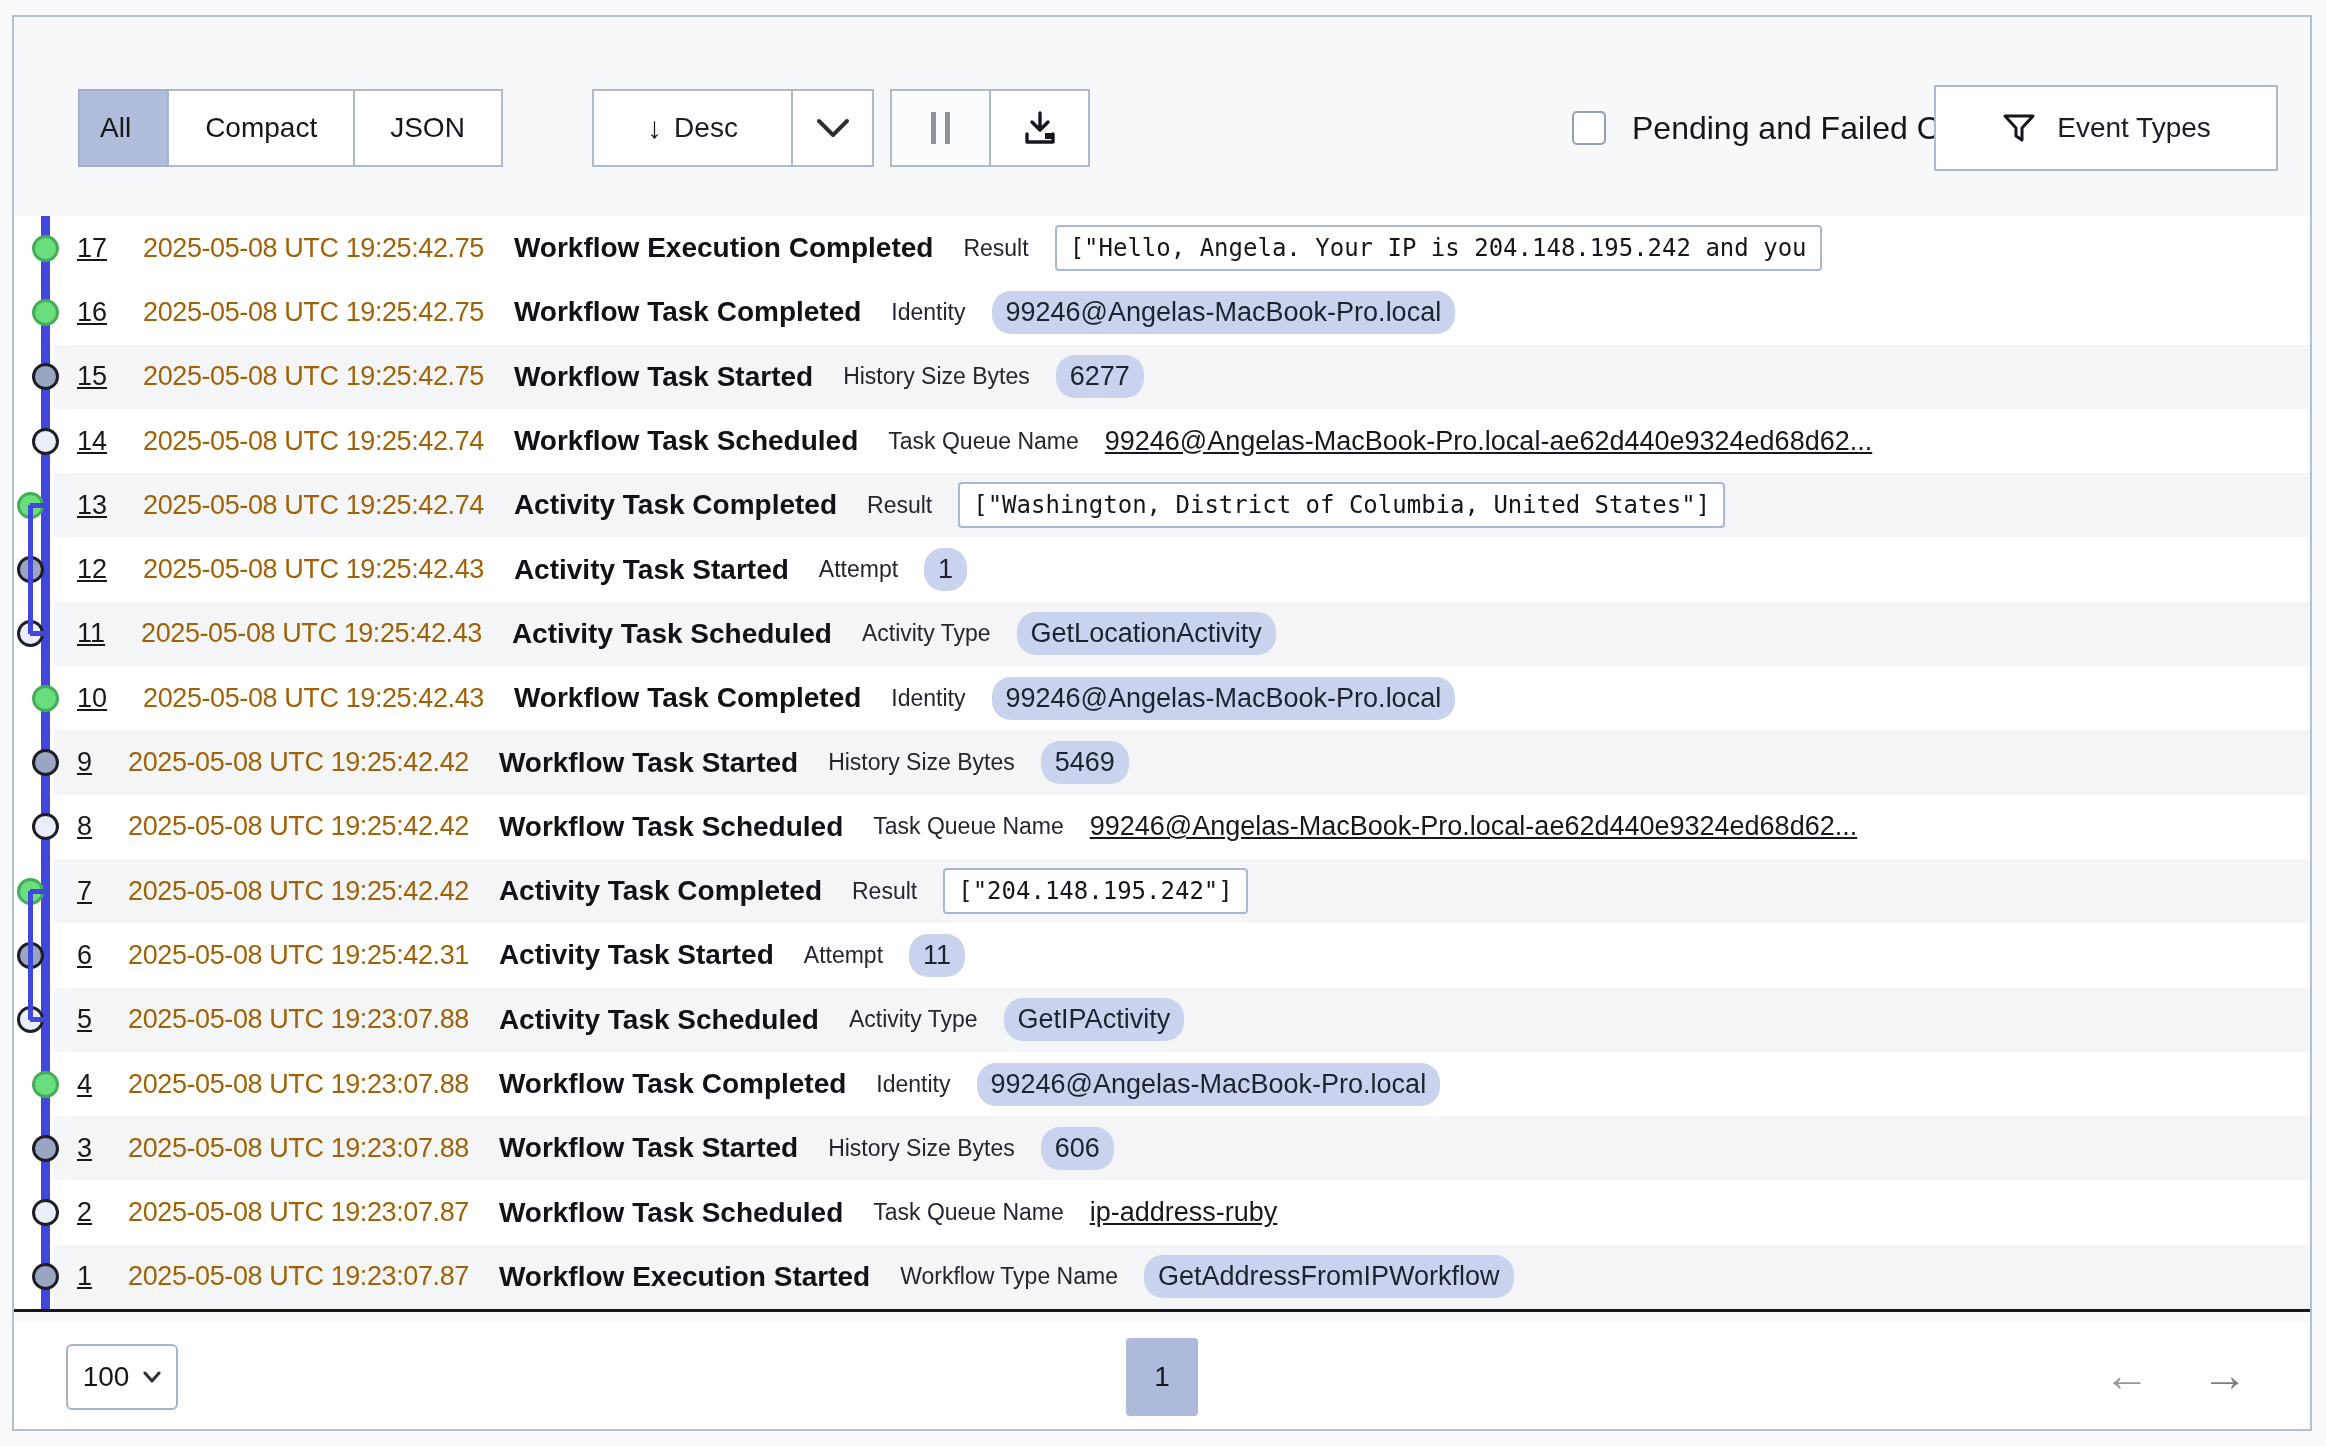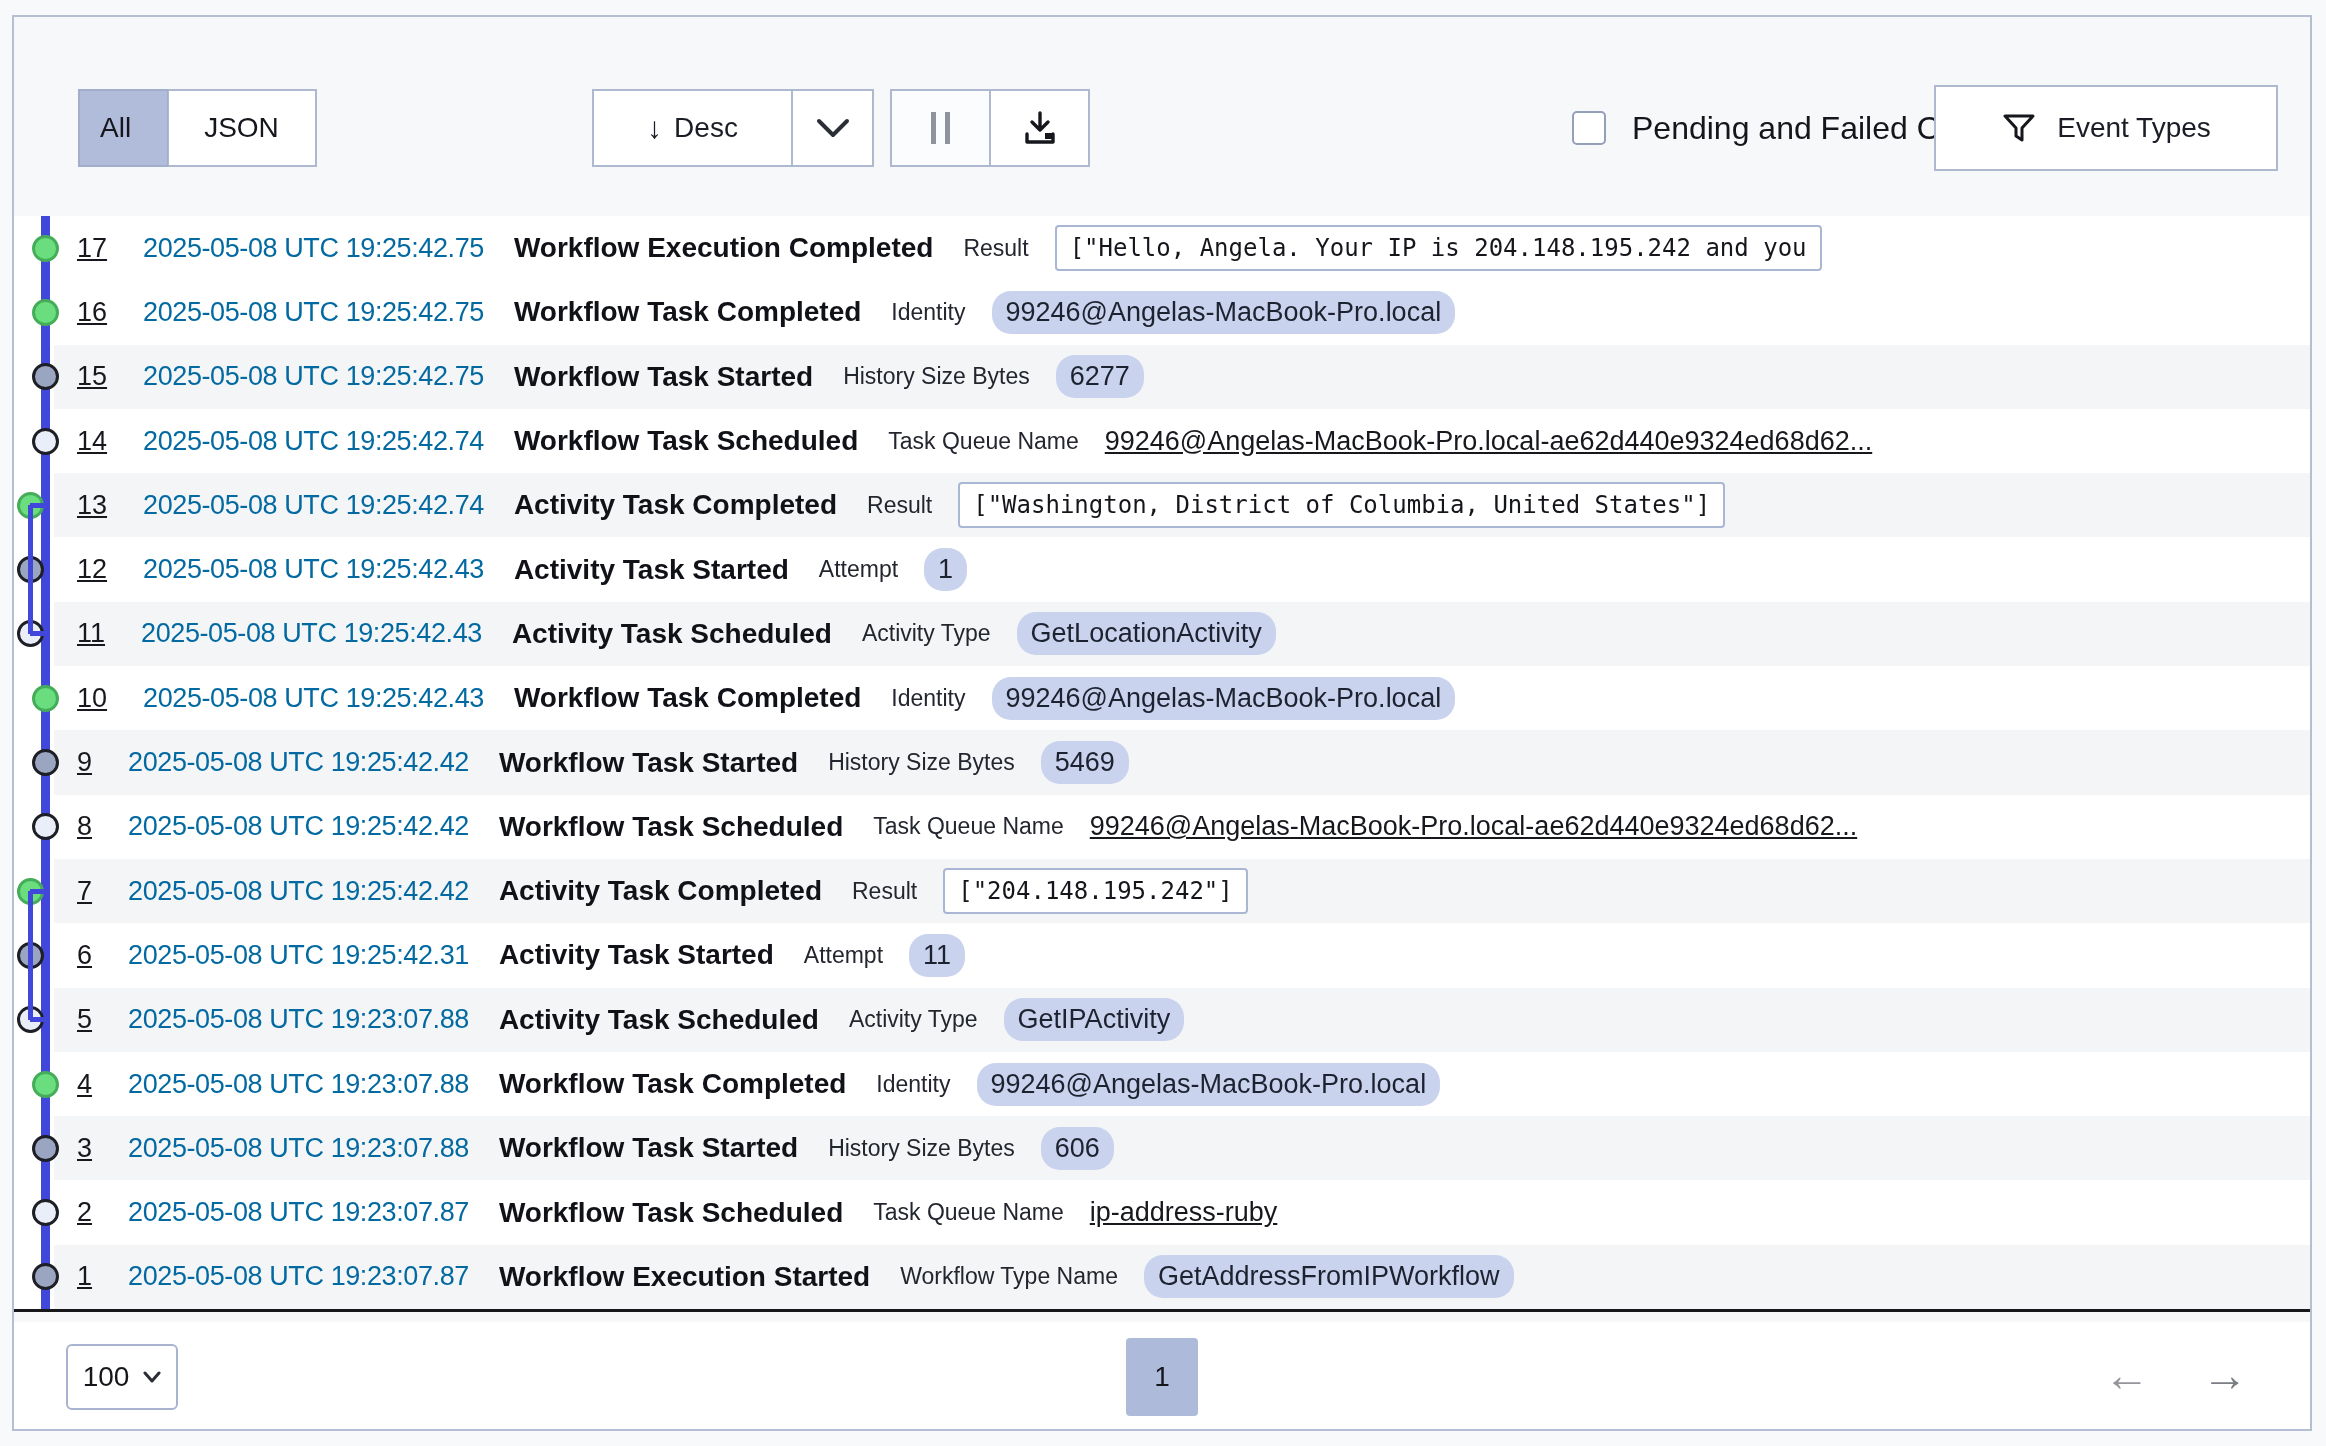--- a/index.html
+++ b/index.html
@@ -43,21 +43,21 @@
   .checkbox-wrap{position:absolute;left:1558px;top:72px;height:78px;display:flex;align-items:center;gap:26px;}
   .checkbox{width:34px;height:34px;background:#fff;border:2px solid #94a0ba;border-radius:5px;box-sizing:border-box;cursor:pointer;}
   .checkbox-label{font-size:32px;color:#14161b;}
   .event-types-btn{position:absolute;right:32px;top:68px;height:86px;width:344px;gap:20px;}
   
   .table{position:absolute;left:0;top:199px;right:0;height:1096px;background:#fff;border-bottom:3px solid #17181c;box-sizing:border-box;}
   .rows{position:absolute;left:40px;top:0;right:0;bottom:0;}
   .row{height:64.3px;display:flex;align-items:center;padding-left:23px;box-sizing:border-box;background:#fff;}
   .row:nth-child(2n+3){background:#f4f5f7;}
   .evt-id{font-size:27px;color:#16181d;text-decoration:underline;margin-right:36px;cursor:pointer;}
-  .evt-time{font-size:27px;color:#0369a1;letter-spacing:-0.4px;margin-right:30px;white-space:pre;}
+  .evt-time{font-size:27px;color:#a16207;letter-spacing:-0.4px;margin-right:30px;white-space:pre;}
   .evt-name{font-size:28px;font-weight:bold;color:#101218;margin-right:30px;white-space:nowrap;}
   .evt-label{font-size:23px;color:#23262e;margin-right:26px;white-space:nowrap;}
   .val{white-space:nowrap;}
   .val-code{
     font-family:"DejaVu Sans Mono", monospace;font-size:24px;color:#14161b;
     background:#fff;border:2px solid #a9b6d4;border-radius:4px;
     padding:7px 13px;max-width:772px;overflow:hidden;box-sizing:border-box;
   }
   .val-badge{
     background:#c9d3ed;border-radius:19px;padding:6px 14px;
@@ -95,20 +95,21 @@
   svg{display:block;}
 </style>
 </head>
 <body>
 
 <div class="panel">
 
   <div class="toolbar">
     <div class="seg-group">
       <div class="seg selected">All</div>
+      <div class="seg">Compact</div>
       <div class="seg">JSON</div>
     </div>
 
     <div class="desc-group">
       <div class="btn desc-main">
         <span class="arrow-down-glyph">↓</span>
         <span>Desc</span>
       </div>
       <div class="btn desc-caret">
         <svg width="34" height="20" viewBox="0 0 34 20">

